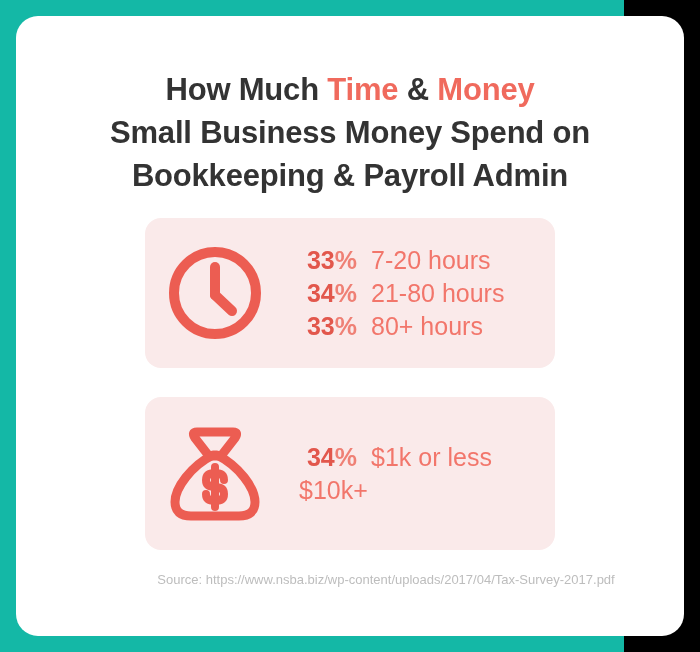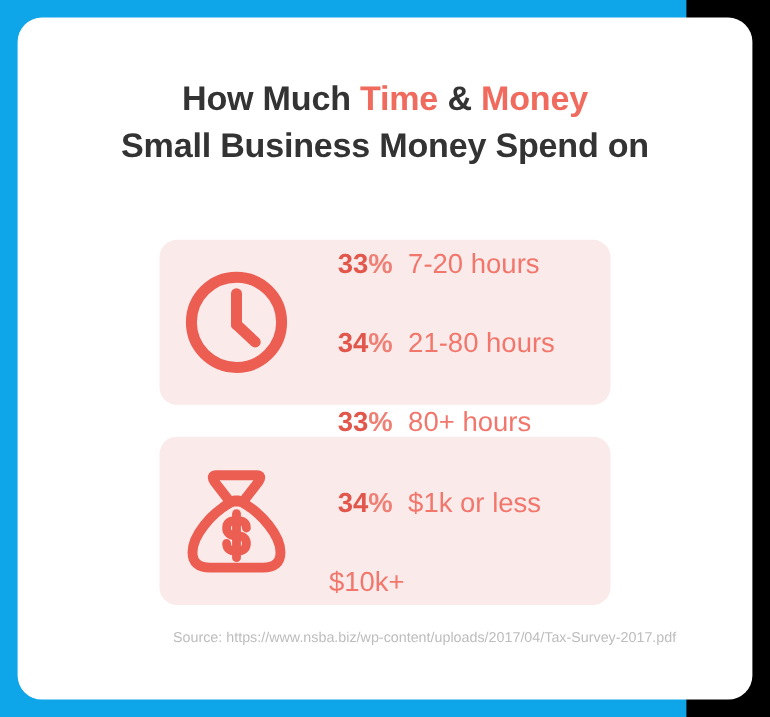--- a/index.html
+++ b/index.html
@@ -10,21 +10,21 @@
     width: 700px;
     height: 652px;
     background: #000000;
     font-family: "Liberation Sans", sans-serif;
     overflow: hidden;
   }
   .stage {
     position: relative;
     width: 624px;
     height: 652px;
-    background: #0ea5e9;
+    background: #14b8a6;
     box-sizing: border-box;
   }
   .poster {
     position: absolute;
     left: 16px;
     top: 16px;
     width: 668px;
     height: 620px;
     background: #ffffff;
     border-radius: 22px;
@@ -79,21 +79,20 @@
   .rows {
     flex: 1 1 auto;
     display: flex;
     flex-direction: column;
     justify-content: center;
   }
   .stat-row {
     display: flex;
     align-items: flex-end;
     line-height: 33px;
-    margin-top: 39px;
   }
   .pct {
     flex: 0 0 72px;
     text-align: right;
     font-size: 25px;
     font-weight: bold;
     color: #E2574C;
     white-space: nowrap;
   }
   .pct .sign {
@@ -124,20 +123,21 @@
 </style>
 </head>
 <body>
 
 <div class="stage">
   <div class="poster">
 
     <div class="headline">
       <span class="headline-line"><span>How Much </span><span class="accent">Time</span><span> &amp; </span><span class="accent">Money</span></span>
       <span class="headline-line">Small Business Money Spend on</span>
+      <span class="headline-line">Bookkeeping &amp; Payroll Admin</span>
     </div>
 
     <div class="stat-card" id="card-time">
       <div class="icon-slot">
         <span>
           <svg class="icon" width="104" height="104" viewBox="0 0 104 104" aria-hidden="true">
             <circle cx="52" cy="52" r="41" fill="none" stroke="#EC5D52" stroke-width="10"></circle>
             <path d="M52 26 L52 54" stroke="#EC5D52" stroke-width="10" stroke-linecap="round" fill="none"></path>
             <path d="M52 54 L69 70" stroke="#EC5D52" stroke-width="10" stroke-linecap="round" fill="none"></path>
           </svg>

